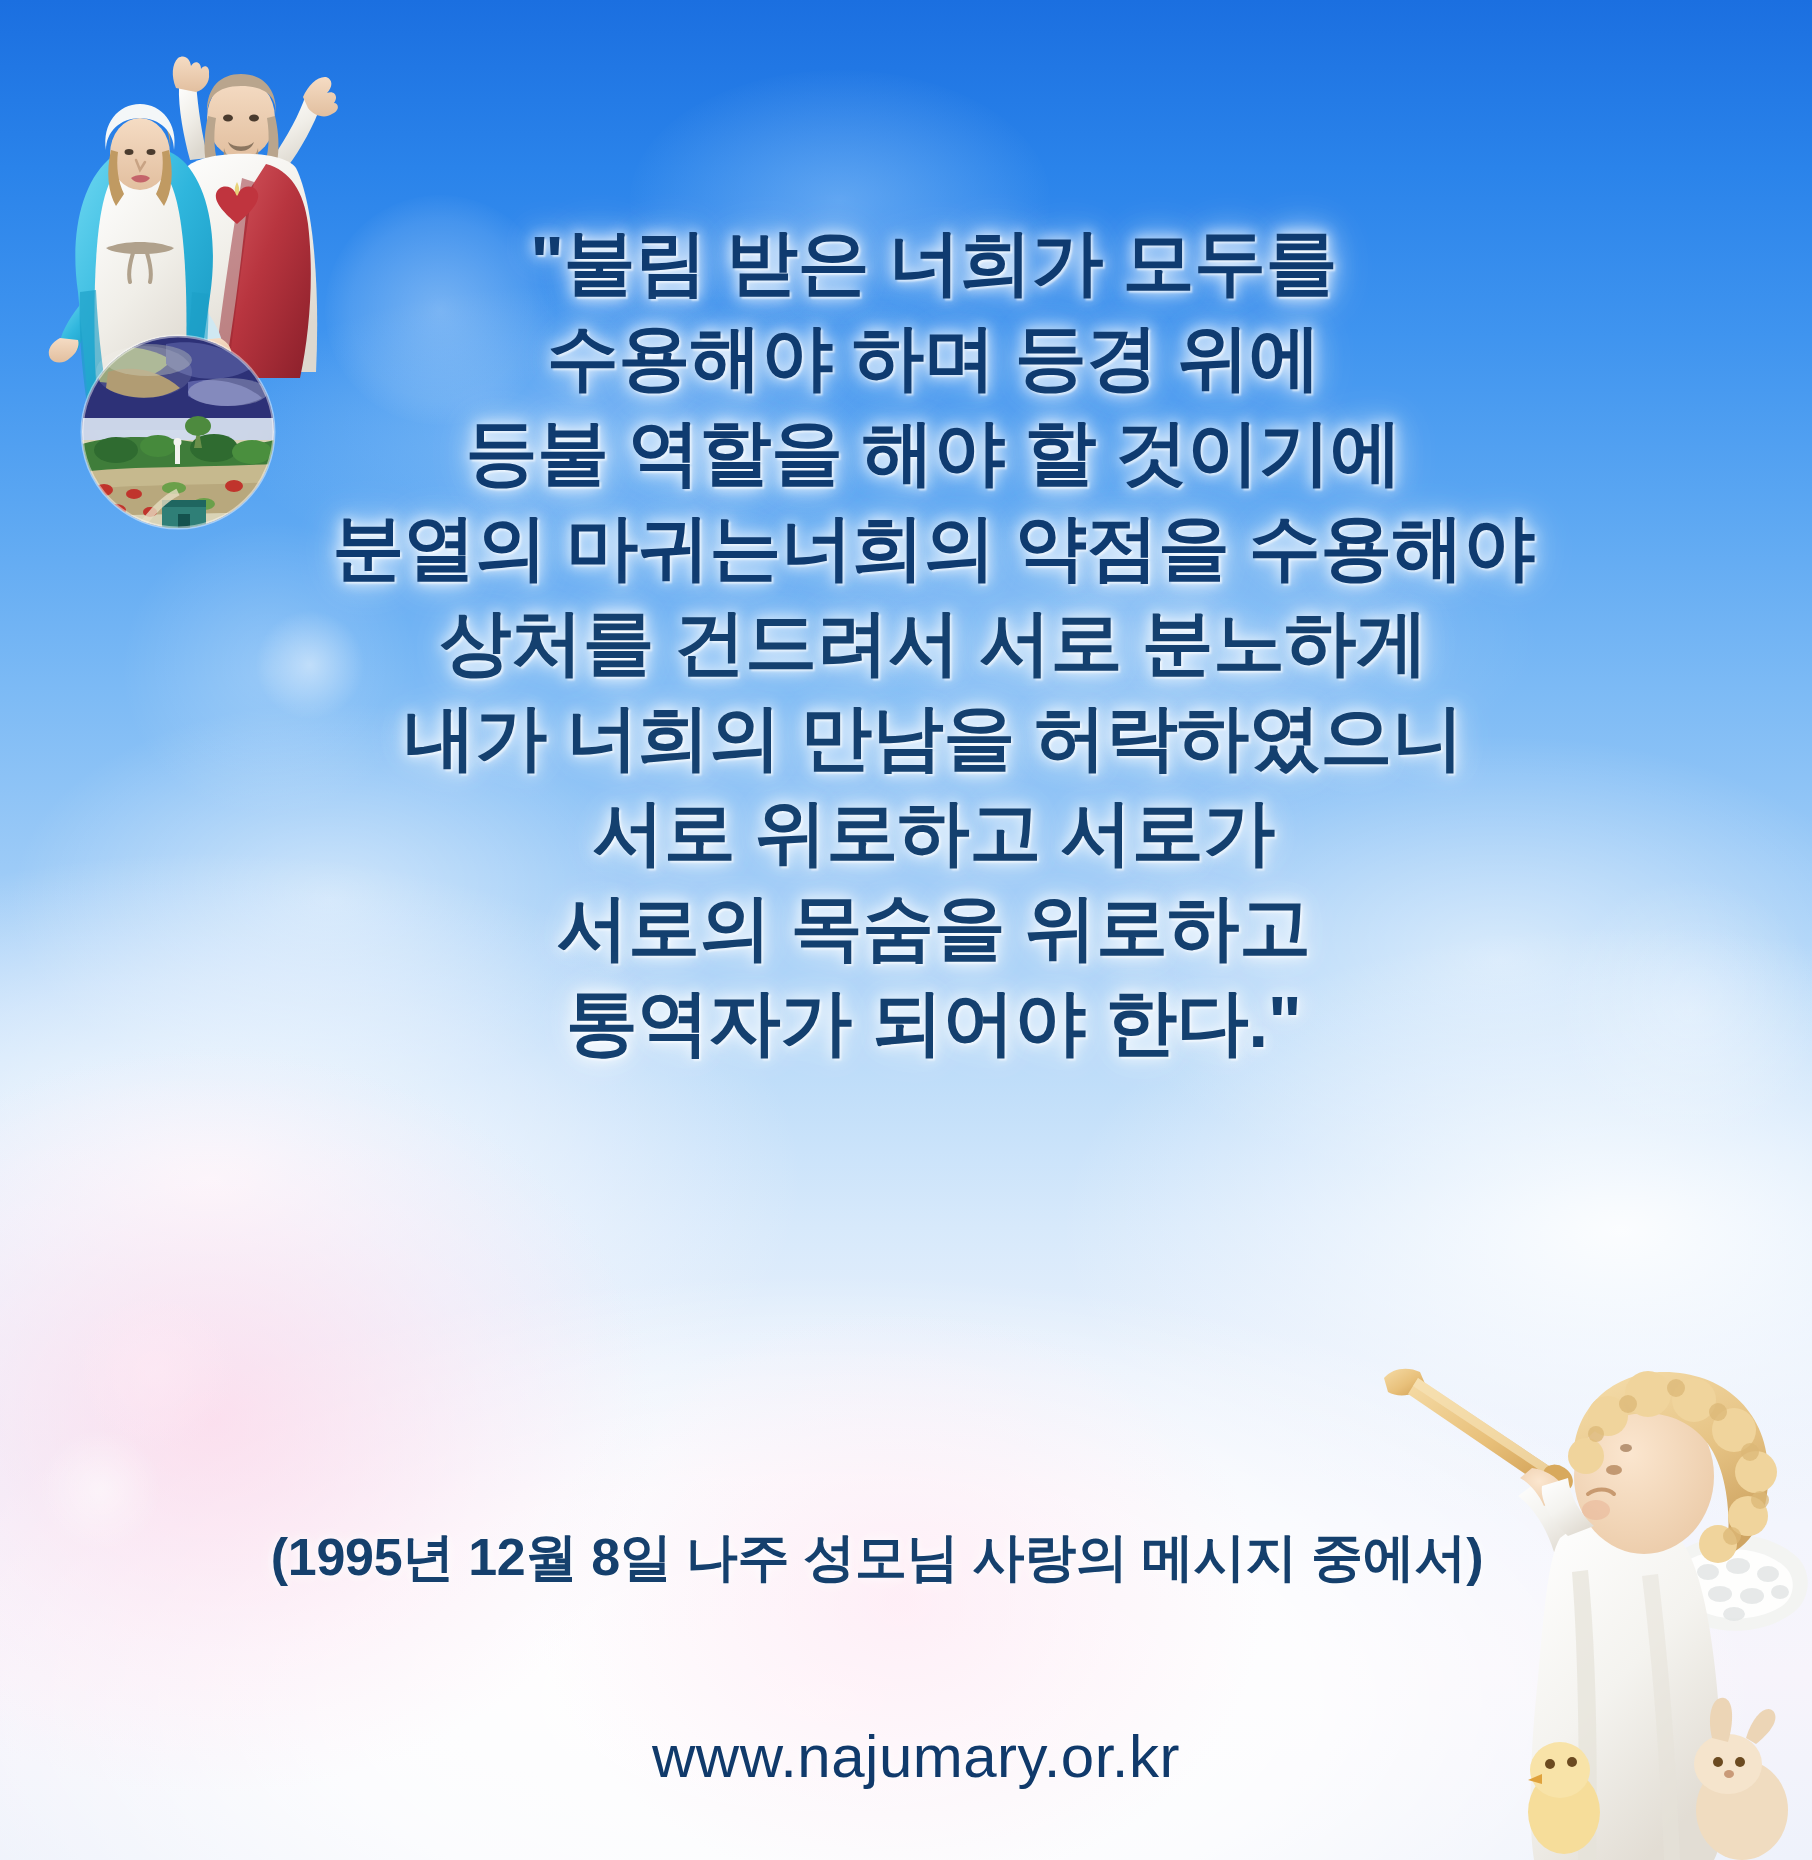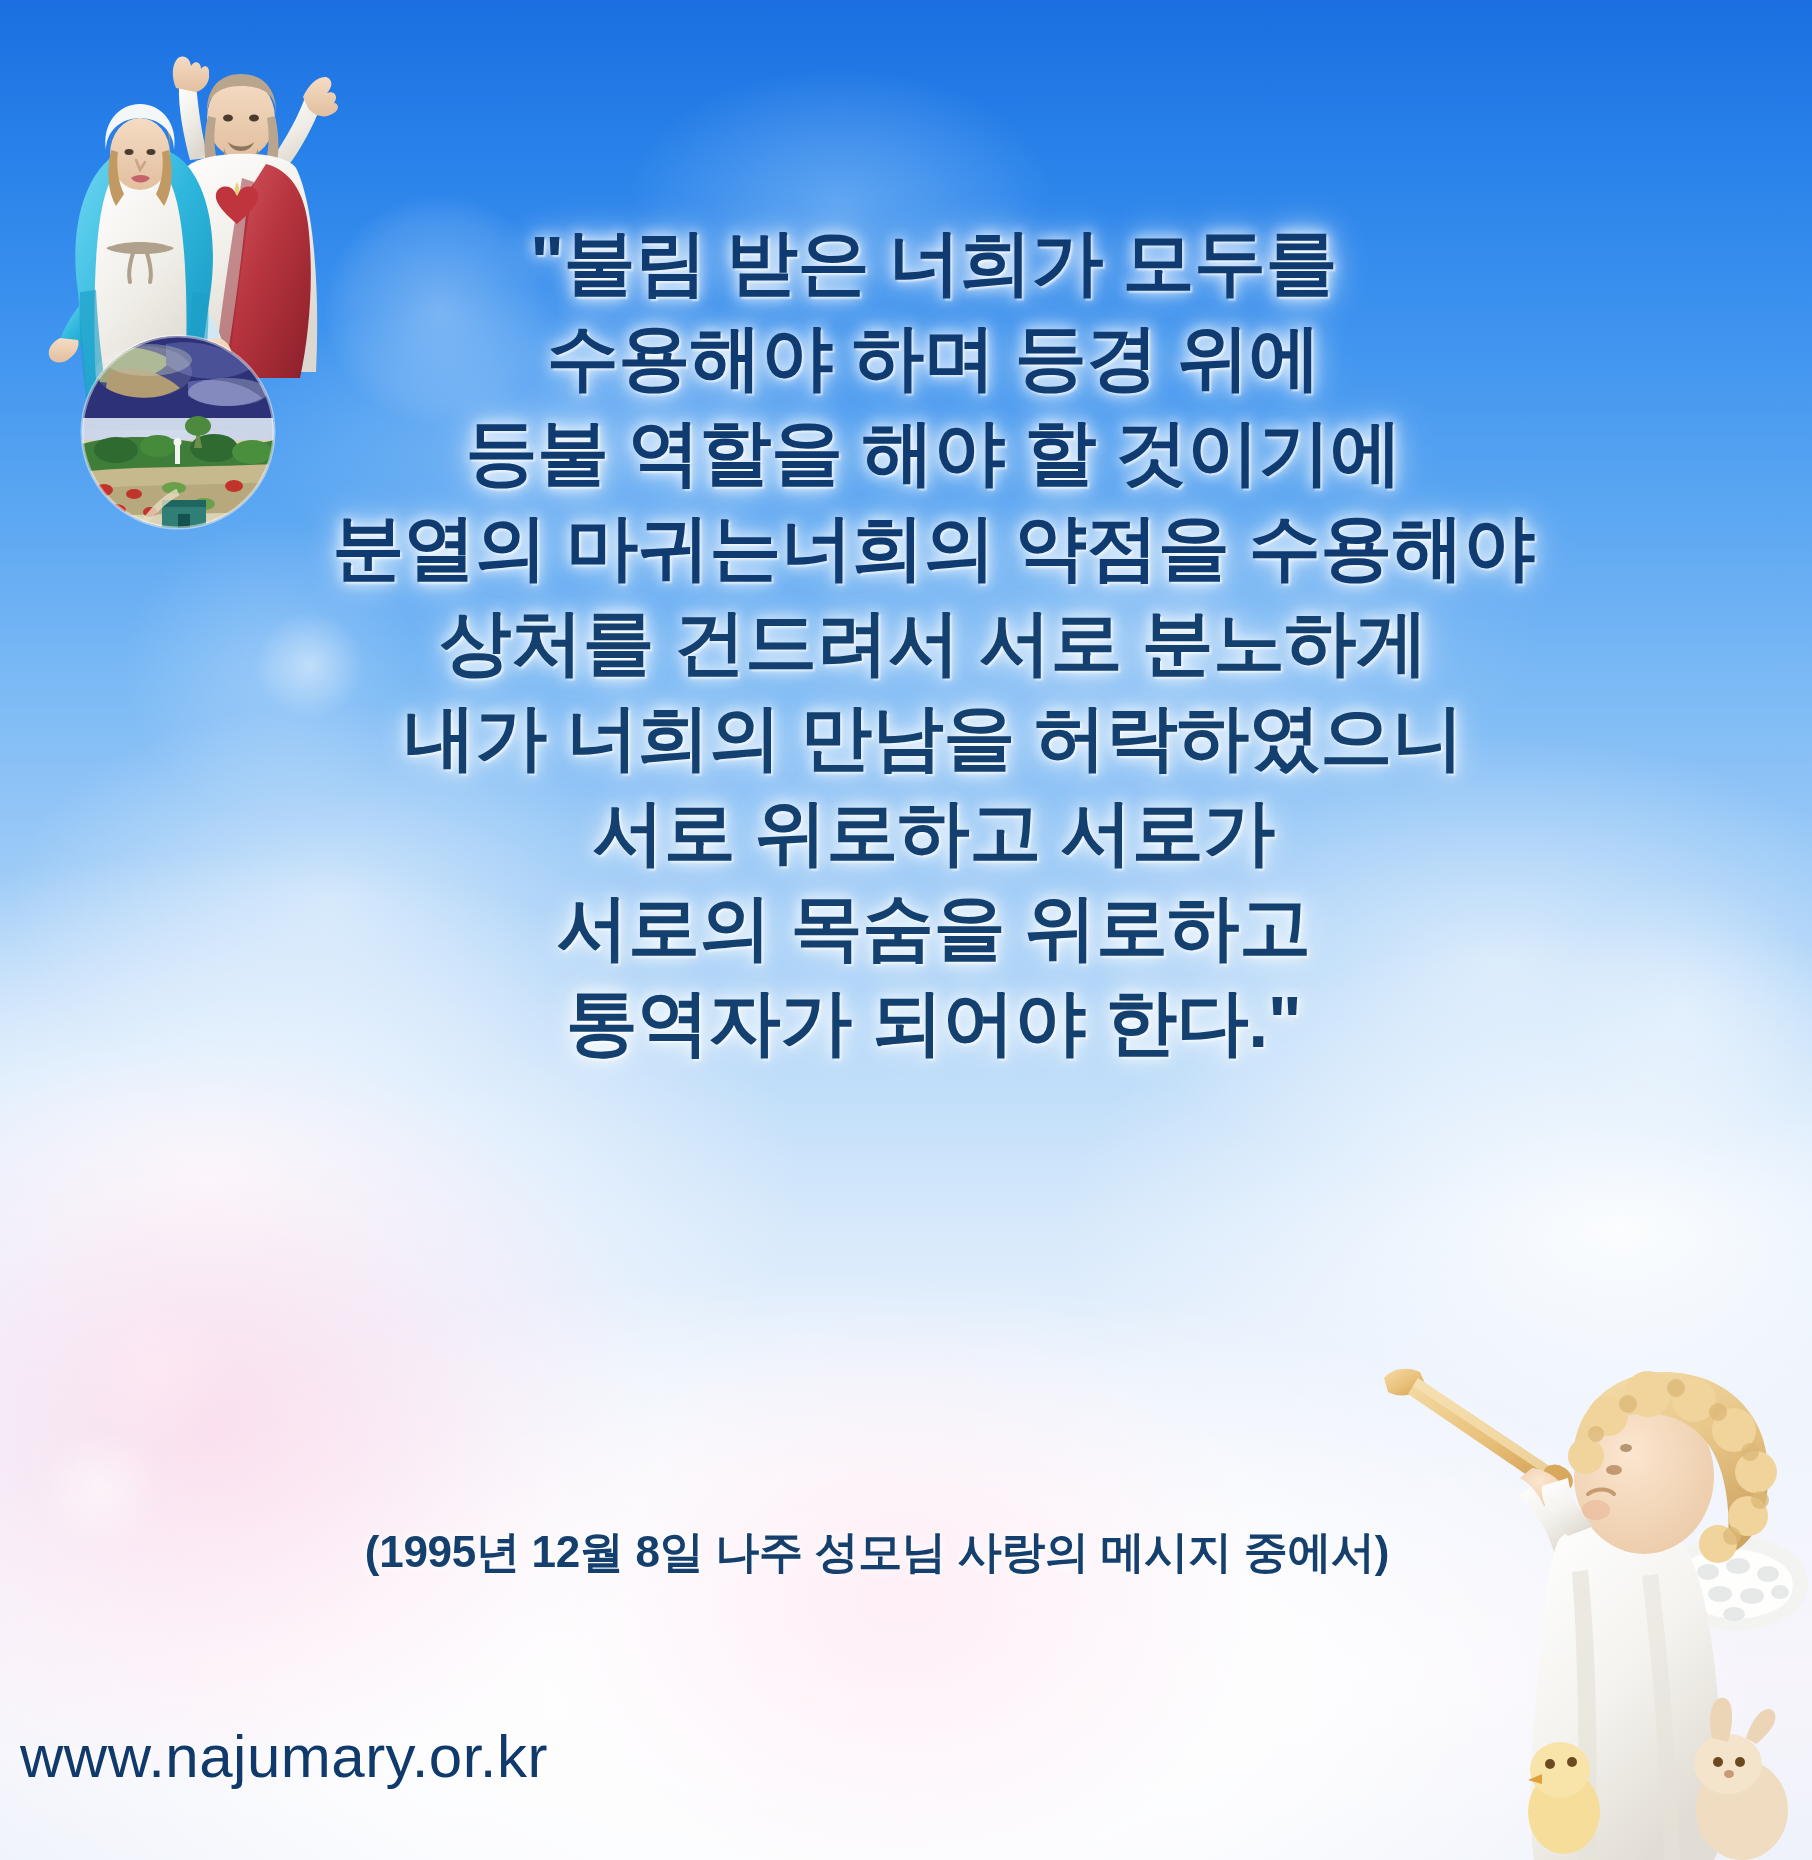--- a/index.html
+++ b/index.html
@@ -73,34 +73,34 @@
   .quote-line.on-blue { color: #0f3b70; }
 
   #attribution {
     position: absolute;
     left: 0;
     top: 1523px;
     width: 1724px;
     text-align: center;
     padding-left: 30px;
     box-sizing: border-box;
-    font-size: 44px;
+    font-size: 52px;
     font-weight: 700;
     color: #15406d;
     letter-spacing: -0.3px;
     text-shadow: 0 0 10px rgba(255,255,255,0.9), 0 0 22px rgba(255,255,255,0.6);
     white-space: nowrap;
   }
 
   #website {
     position: absolute;
     left: 0;
     top: 1722px;
     width: 1812px;
-    text-align: left;
+    text-align: center;
     padding-left: 20px;
     box-sizing: border-box;
     font-size: 60px;
     font-weight: 400;
     color: #103a6b;
     letter-spacing: 0.5px;
     text-shadow: 0 0 10px rgba(255,255,255,0.85);
     white-space: nowrap;
   }
 

